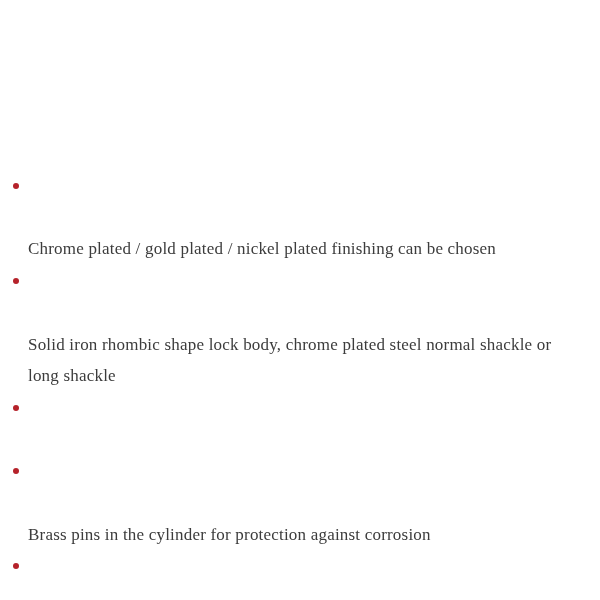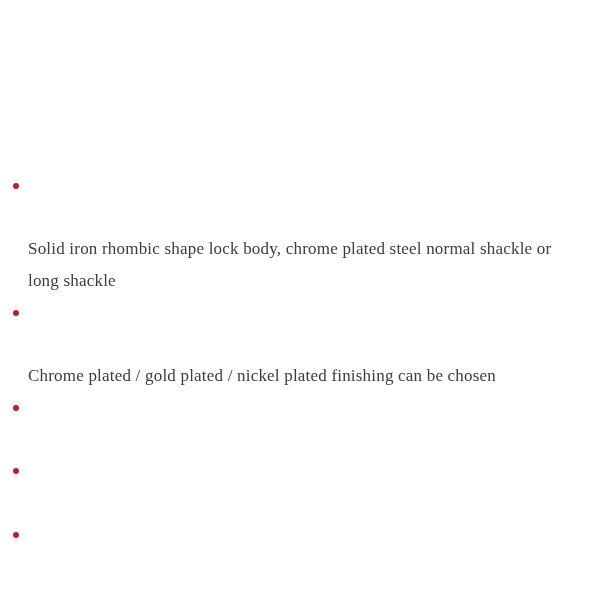--- a/index.html
+++ b/index.html
@@ -41,31 +41,32 @@
     border-radius: 50%;
     background: var(--bullet-color, #b5222a);
   }
 </style>
 </head>
 <body style="background: rgb(255, 255, 255);">
 
 <ul class="feature-list">
   <li>
     <span class="bullet"></span>
-    <span>Solid iron rhombic shape lock body, chrome plated steel normal shackle or
-long shackle</span>
+    <span>Chrome plated / gold plated / nickel plated finishing can be chosen</span>
   </li>
   <li>
     <span class="bullet"></span>
-    <span>Chrome plated / gold plated / nickel plated finishing can be chosen</span>
+    <span>Solid iron rhombic shape lock body, chrome plated steel normal shackle or
+long shackle</span>
   </li>
   <li>
     <span class="bullet"></span>
   </li>
   <li>
     <span class="bullet"></span>
+    <span>Brass pins in the cylinder for protection against corrosion</span>
   </li>
   <li>
     <span class="bullet"></span>
     
   </li>
 
 </ul>
 
 </body></html>

